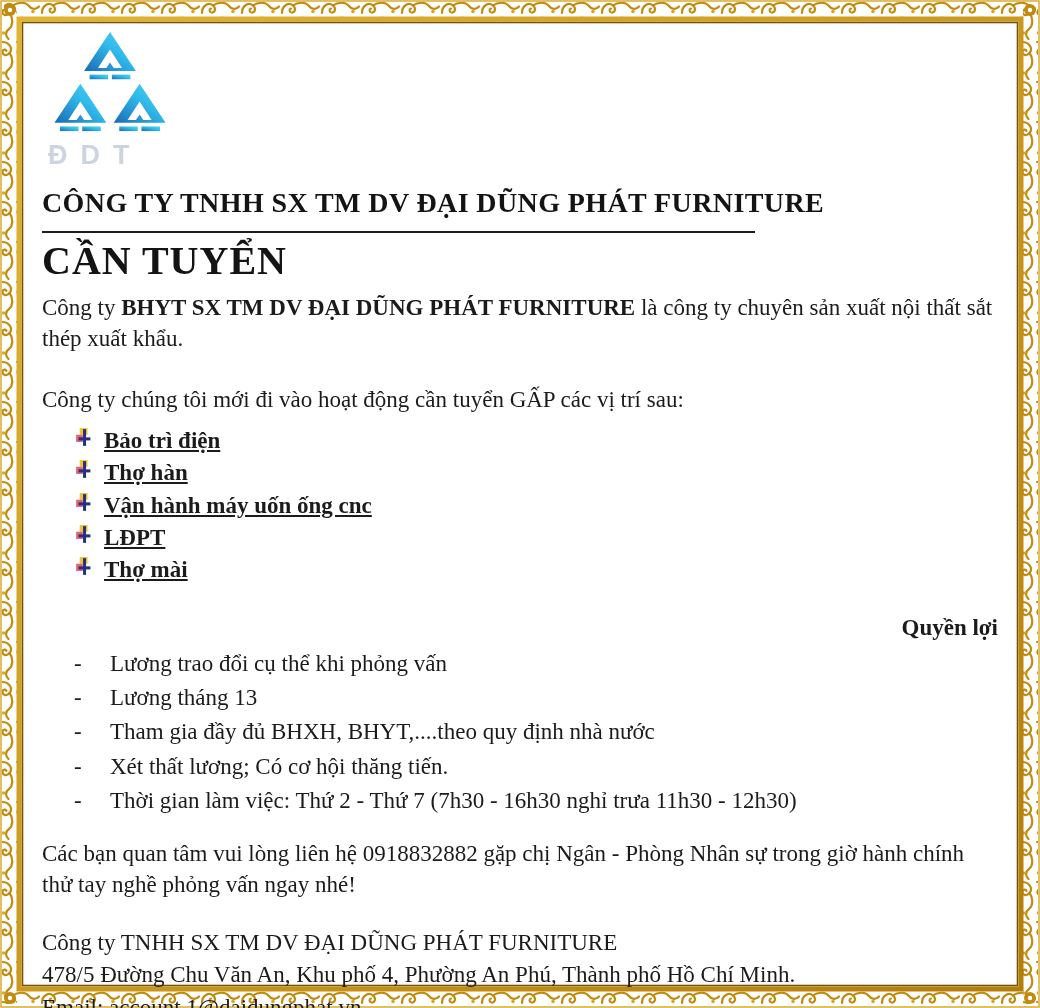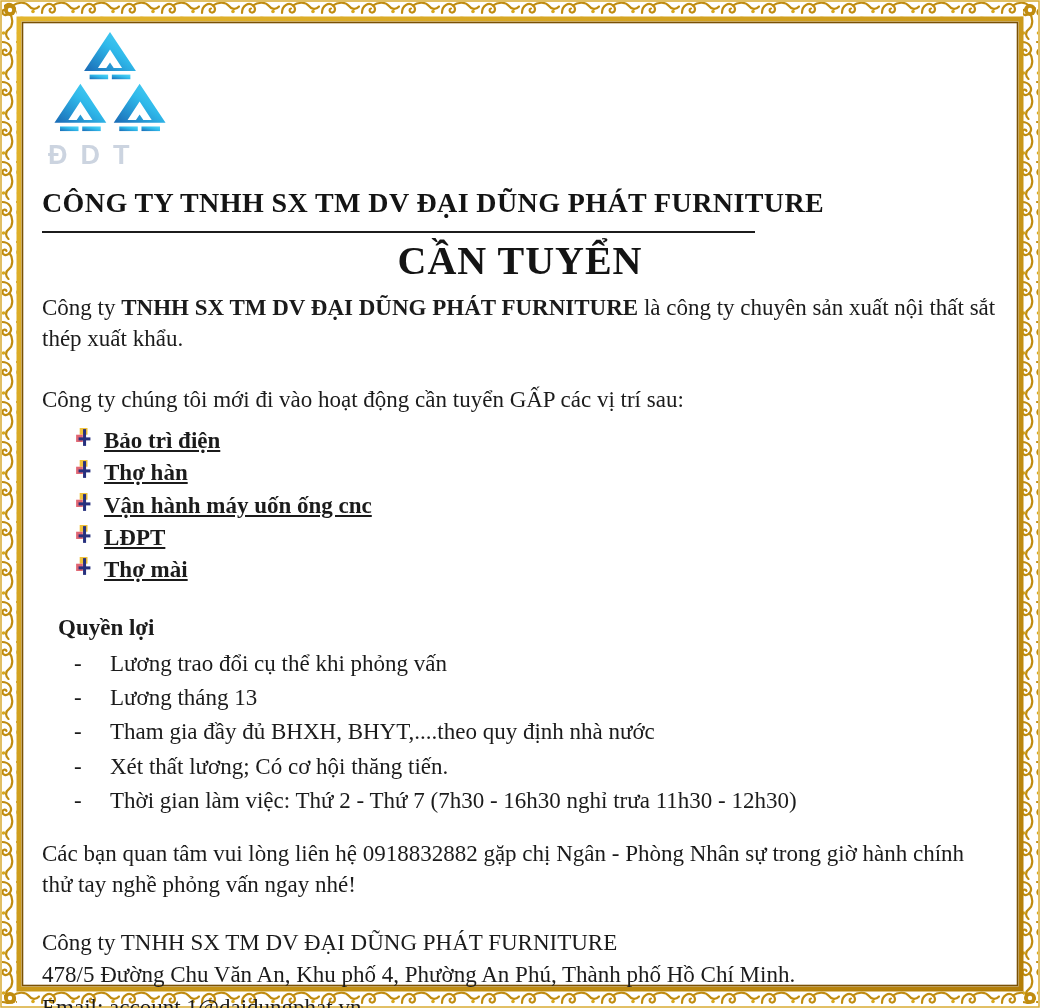--- a/index.html
+++ b/index.html
@@ -31,40 +31,40 @@
     font-size:28px;font-weight:700;letter-spacing:.4px;
     color:#141414;
   }
   .rule{
     width:713px;height:0;
     border:0;border-top:2.5px solid #1c1c1c;
     margin:12px 0 2px 0;
   }
   h2.title{
     margin:4px 0 8px 0;
-    text-align:center;
+    text-align:left;
     font-size:40px;font-weight:700;letter-spacing:1px;
     color:#141414;
   }
   p{margin:0;font-size:23px;line-height:1.35;}
   p span, p b{white-space:pre-wrap;}
   .intro{margin-top:8px;}
   .hiring-intro{margin-top:30px;}
   
   ul{list-style:none;margin:0;padding:0;}
   ul.positions{margin:13px 0 0 34px;}
   ul.positions li{
     display:flex;align-items:flex-start;gap:11px;
     font-weight:700;font-size:23px;line-height:1.1;
     margin-bottom:7px;
     text-decoration:underline;
   }
   .pos-icon{flex:0 0 auto;display:inline-block;width:17px;height:19px;}
   
-  h3.benefits-heading{margin:32px 0 8px 16px;font-size:23px;font-weight:700;}
+  h3.benefits-heading{margin:32px 0 8px 16px;font-size:23px;font-weight:700;text-align:right;}
   ul.benefits{margin:0 0 0 32px;}
   ul.benefits li{
     display:flex;font-size:23px;line-height:1.32;margin-bottom:4px;
   }
   .dash{flex:0 0 36px;text-align:left;}
   
   .contact{margin-top:22px;}
   .footer{margin-top:26px;}
   .footer p{line-height:1.42;}
 </style>
@@ -135,21 +135,21 @@
         <use href="#tri" transform="translate(0 56)"></use>
         <use href="#tri" transform="translate(64 56)"></use>
       </svg>
       <div class="logo-letters">ĐDT</div>
     </div>
 
     <h1 class="company">CÔNG TY TNHH SX TM DV ĐẠI DŨNG PHÁT FURNITURE</h1>
     <hr class="rule">
     <h2 class="title">CẦN TUYỂN</h2>
 
-    <p class="intro"><span>Công ty </span><b>TNHH SX TM DV ĐẠI DŨNG PHÁT FURNITURE</b><span> là công ty chuyên sản xuất nội thất sắt thép xuất khẩu.</span></p>
+    <p class="intro"><span>Công ty </span><b>BHYT SX TM DV ĐẠI DŨNG PHÁT FURNITURE</b><span> là công ty chuyên sản xuất nội thất sắt thép xuất khẩu.</span></p>
 
     <p class="hiring-intro">Công ty chúng tôi mới đi vào hoạt động cần tuyển GẤP các vị trí sau:</p>
 
     <ul class="positions">
       <li>
         <svg class="pos-icon" viewBox="0 0 15 17" aria-hidden="true">
             <rect x="3.2" y="0" width="7" height="6" fill="#f0c23c"></rect>
             <rect x="0" y="6" width="6" height="6.5" fill="#e06673"></rect>
             <rect x="6.2" y="1" width="2.7" height="15" fill="#27307e"></rect>
             <rect x="2.2" y="8.4" width="10.6" height="2.7" fill="#27307e"></rect>

